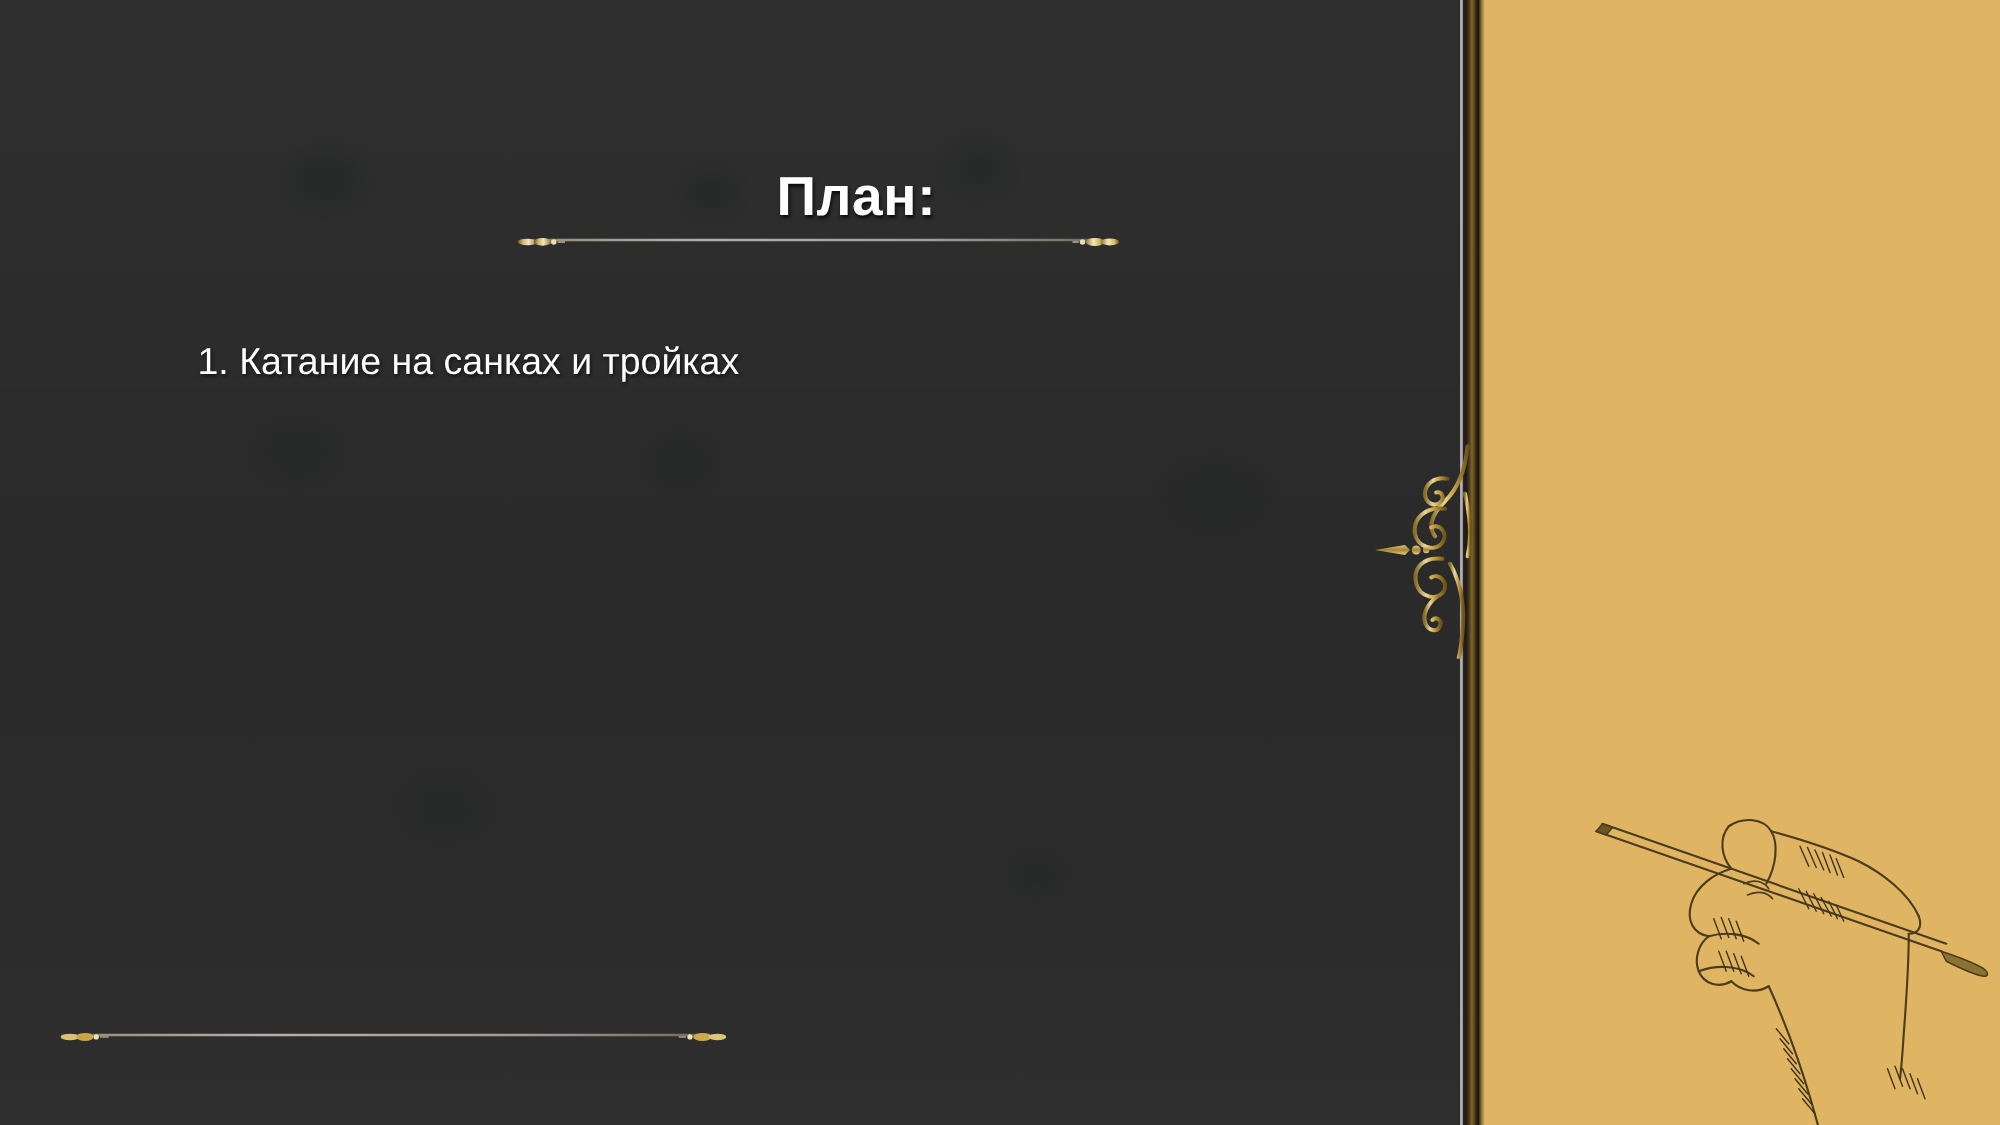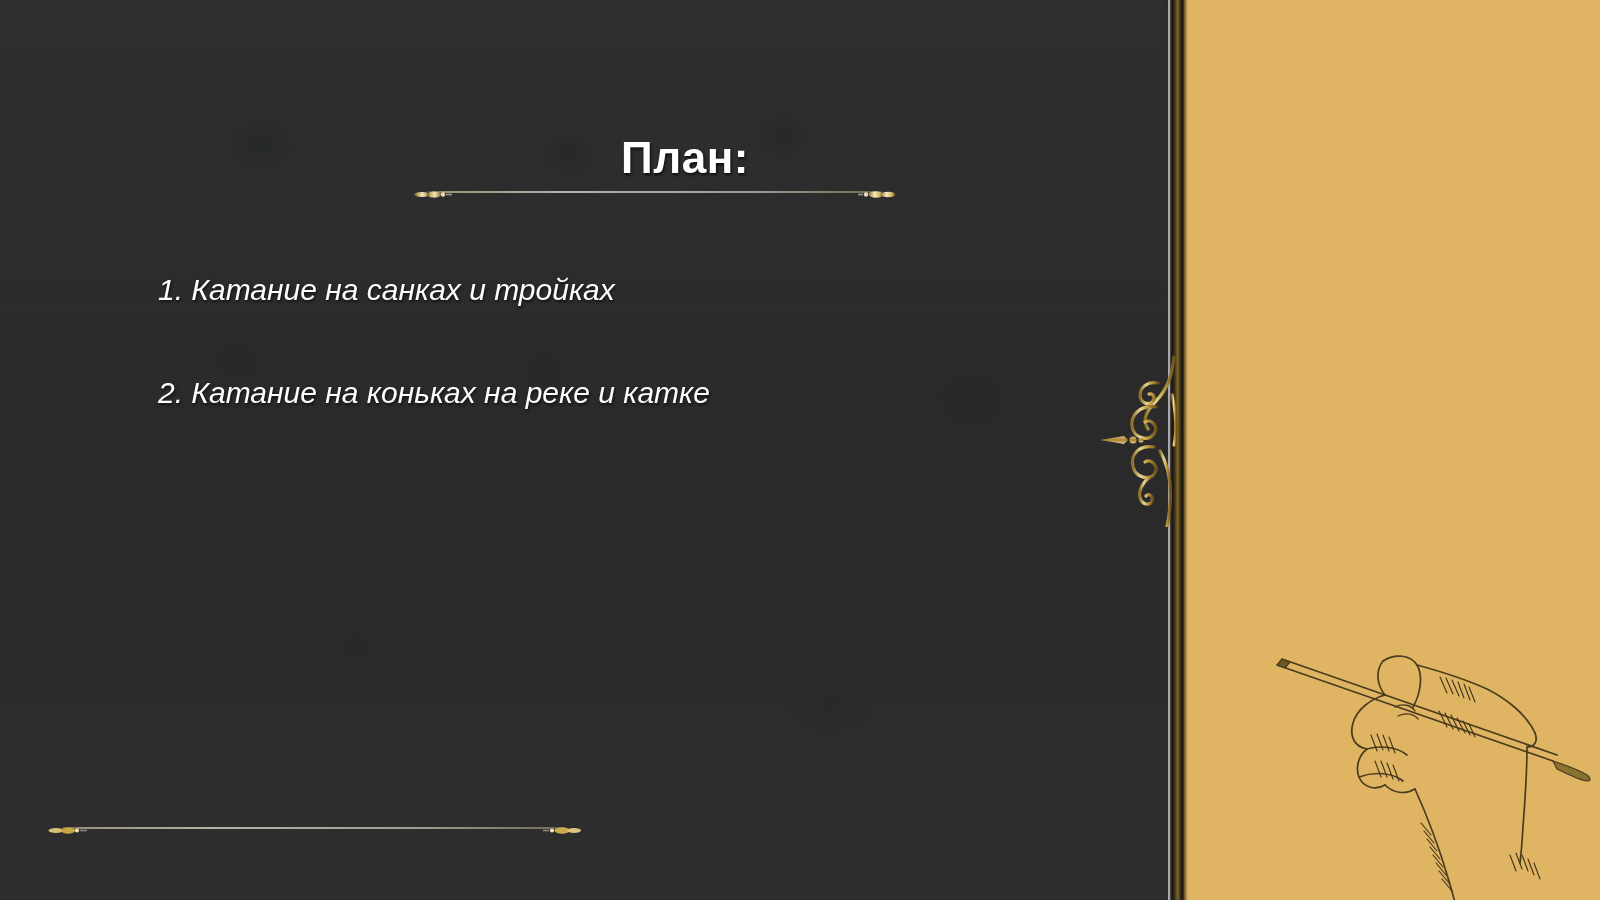--- a/index.html
+++ b/index.html
@@ -126,21 +126,20 @@
 
   
   .list {
     position: absolute;
     left: 158px; top: 272px;
     width: 960px;
   }
   .list-item {
     color: #fdfdfd;
     font-size: 30px;
-    font-style: italic;
     font-weight: 500;
     line-height: 1.2;
     margin-bottom: 67px;
     text-shadow: 1px 2px 3px rgba(0,0,0,0.6);
     white-space: nowrap;
   }
 
   
   .hand-sketch {
     position: absolute;
@@ -234,21 +233,20 @@
         <rect x="1" y="4.6" width="5" height="1.8" fill="#9a9089"></rect>
         <circle cx="9" cy="5.5" r="2.2" fill="#e9dcb4"></circle>
         <ellipse cx="19" cy="5.5" rx="7.5" ry="3.2" fill="url(#capR)"></ellipse>
         <ellipse cx="31" cy="5.5" rx="7.5" ry="2.8" fill="url(#capR)"></ellipse>
       </svg>
     </div>
   </div>
 
   <div class="list">
     <div class="list-item">1. Катание на санках и тройках</div>
-    <div class="list-item">2. Катание на коньках на реке и катке</div>
   </div>
 
   <div class="divider divider-bottom">
     <div class="bar"></div>
     <div class="cap left">
       <svg viewBox="0 0 40 11" width="40" height="11" xmlns="http://www.w3.org/2000/svg">
         <ellipse cx="8" cy="5.5" rx="7.5" ry="2.6" fill="#d9c076"></ellipse>
         <ellipse cx="20" cy="5.5" rx="7" ry="3.2" fill="#c9a747"></ellipse>
         <circle cx="29" cy="5.5" r="2.1" fill="#efe2b6"></circle>
         <rect x="32" y="4.7" width="7" height="1.6" fill="#8e8681"></rect>

